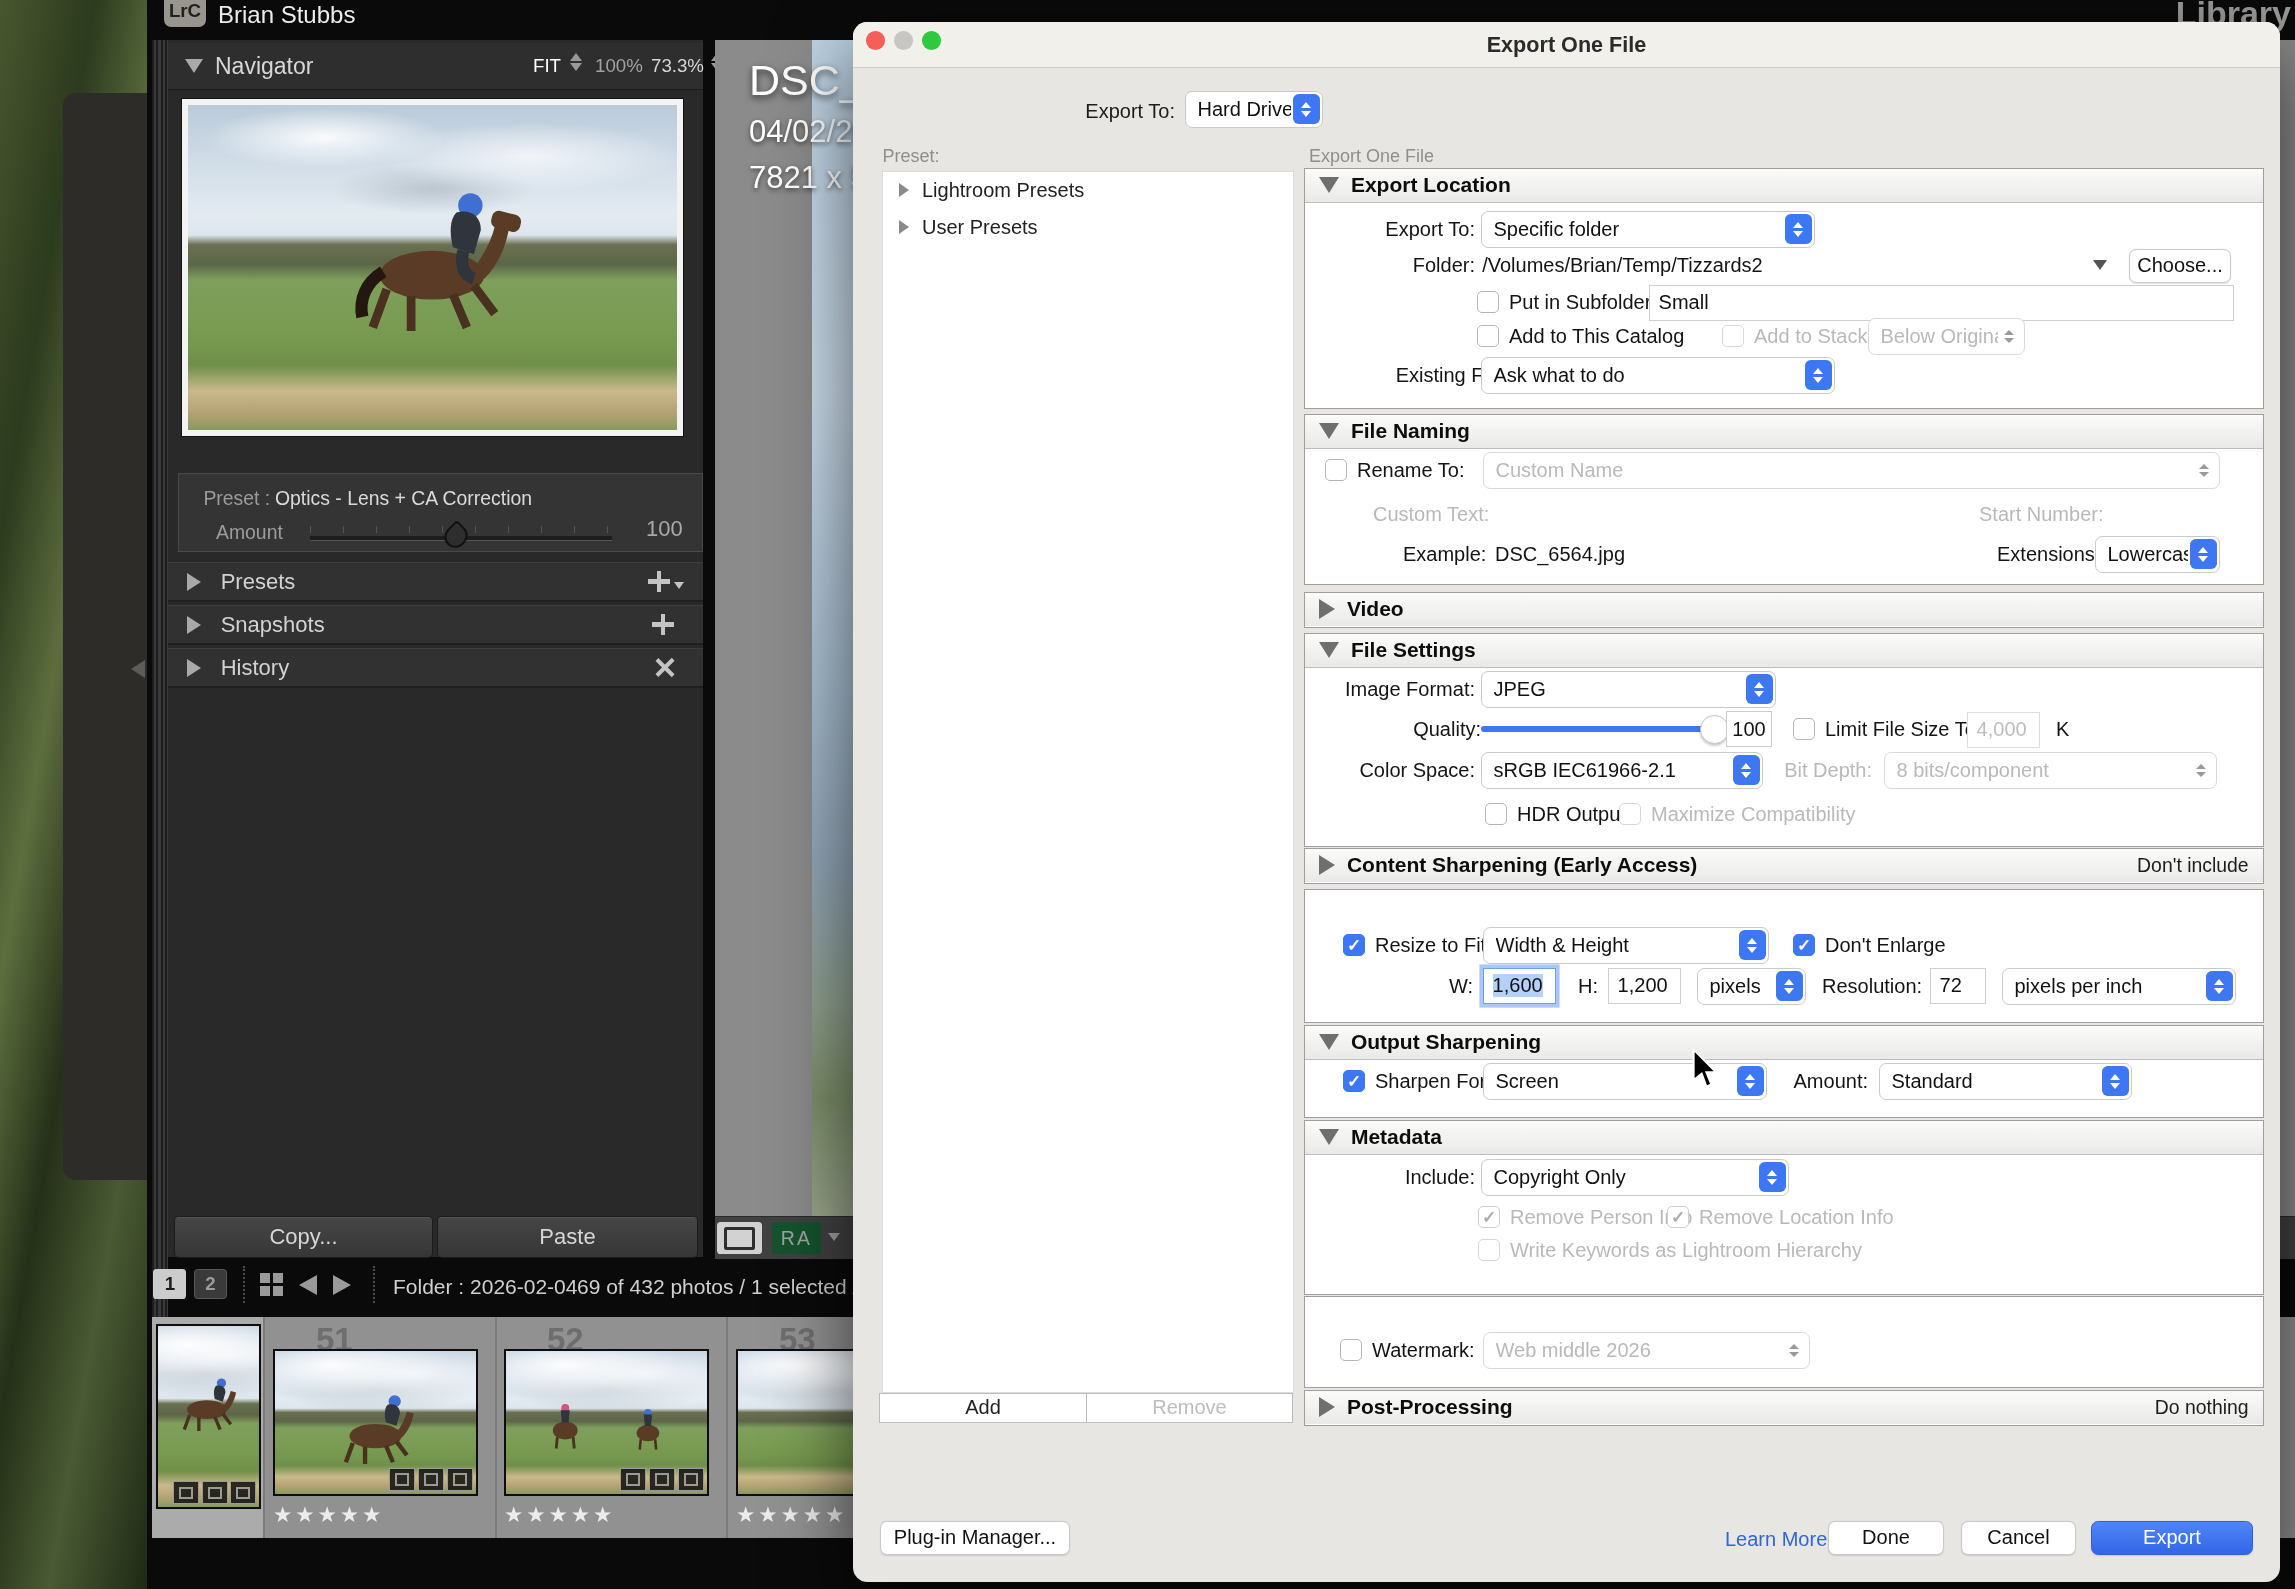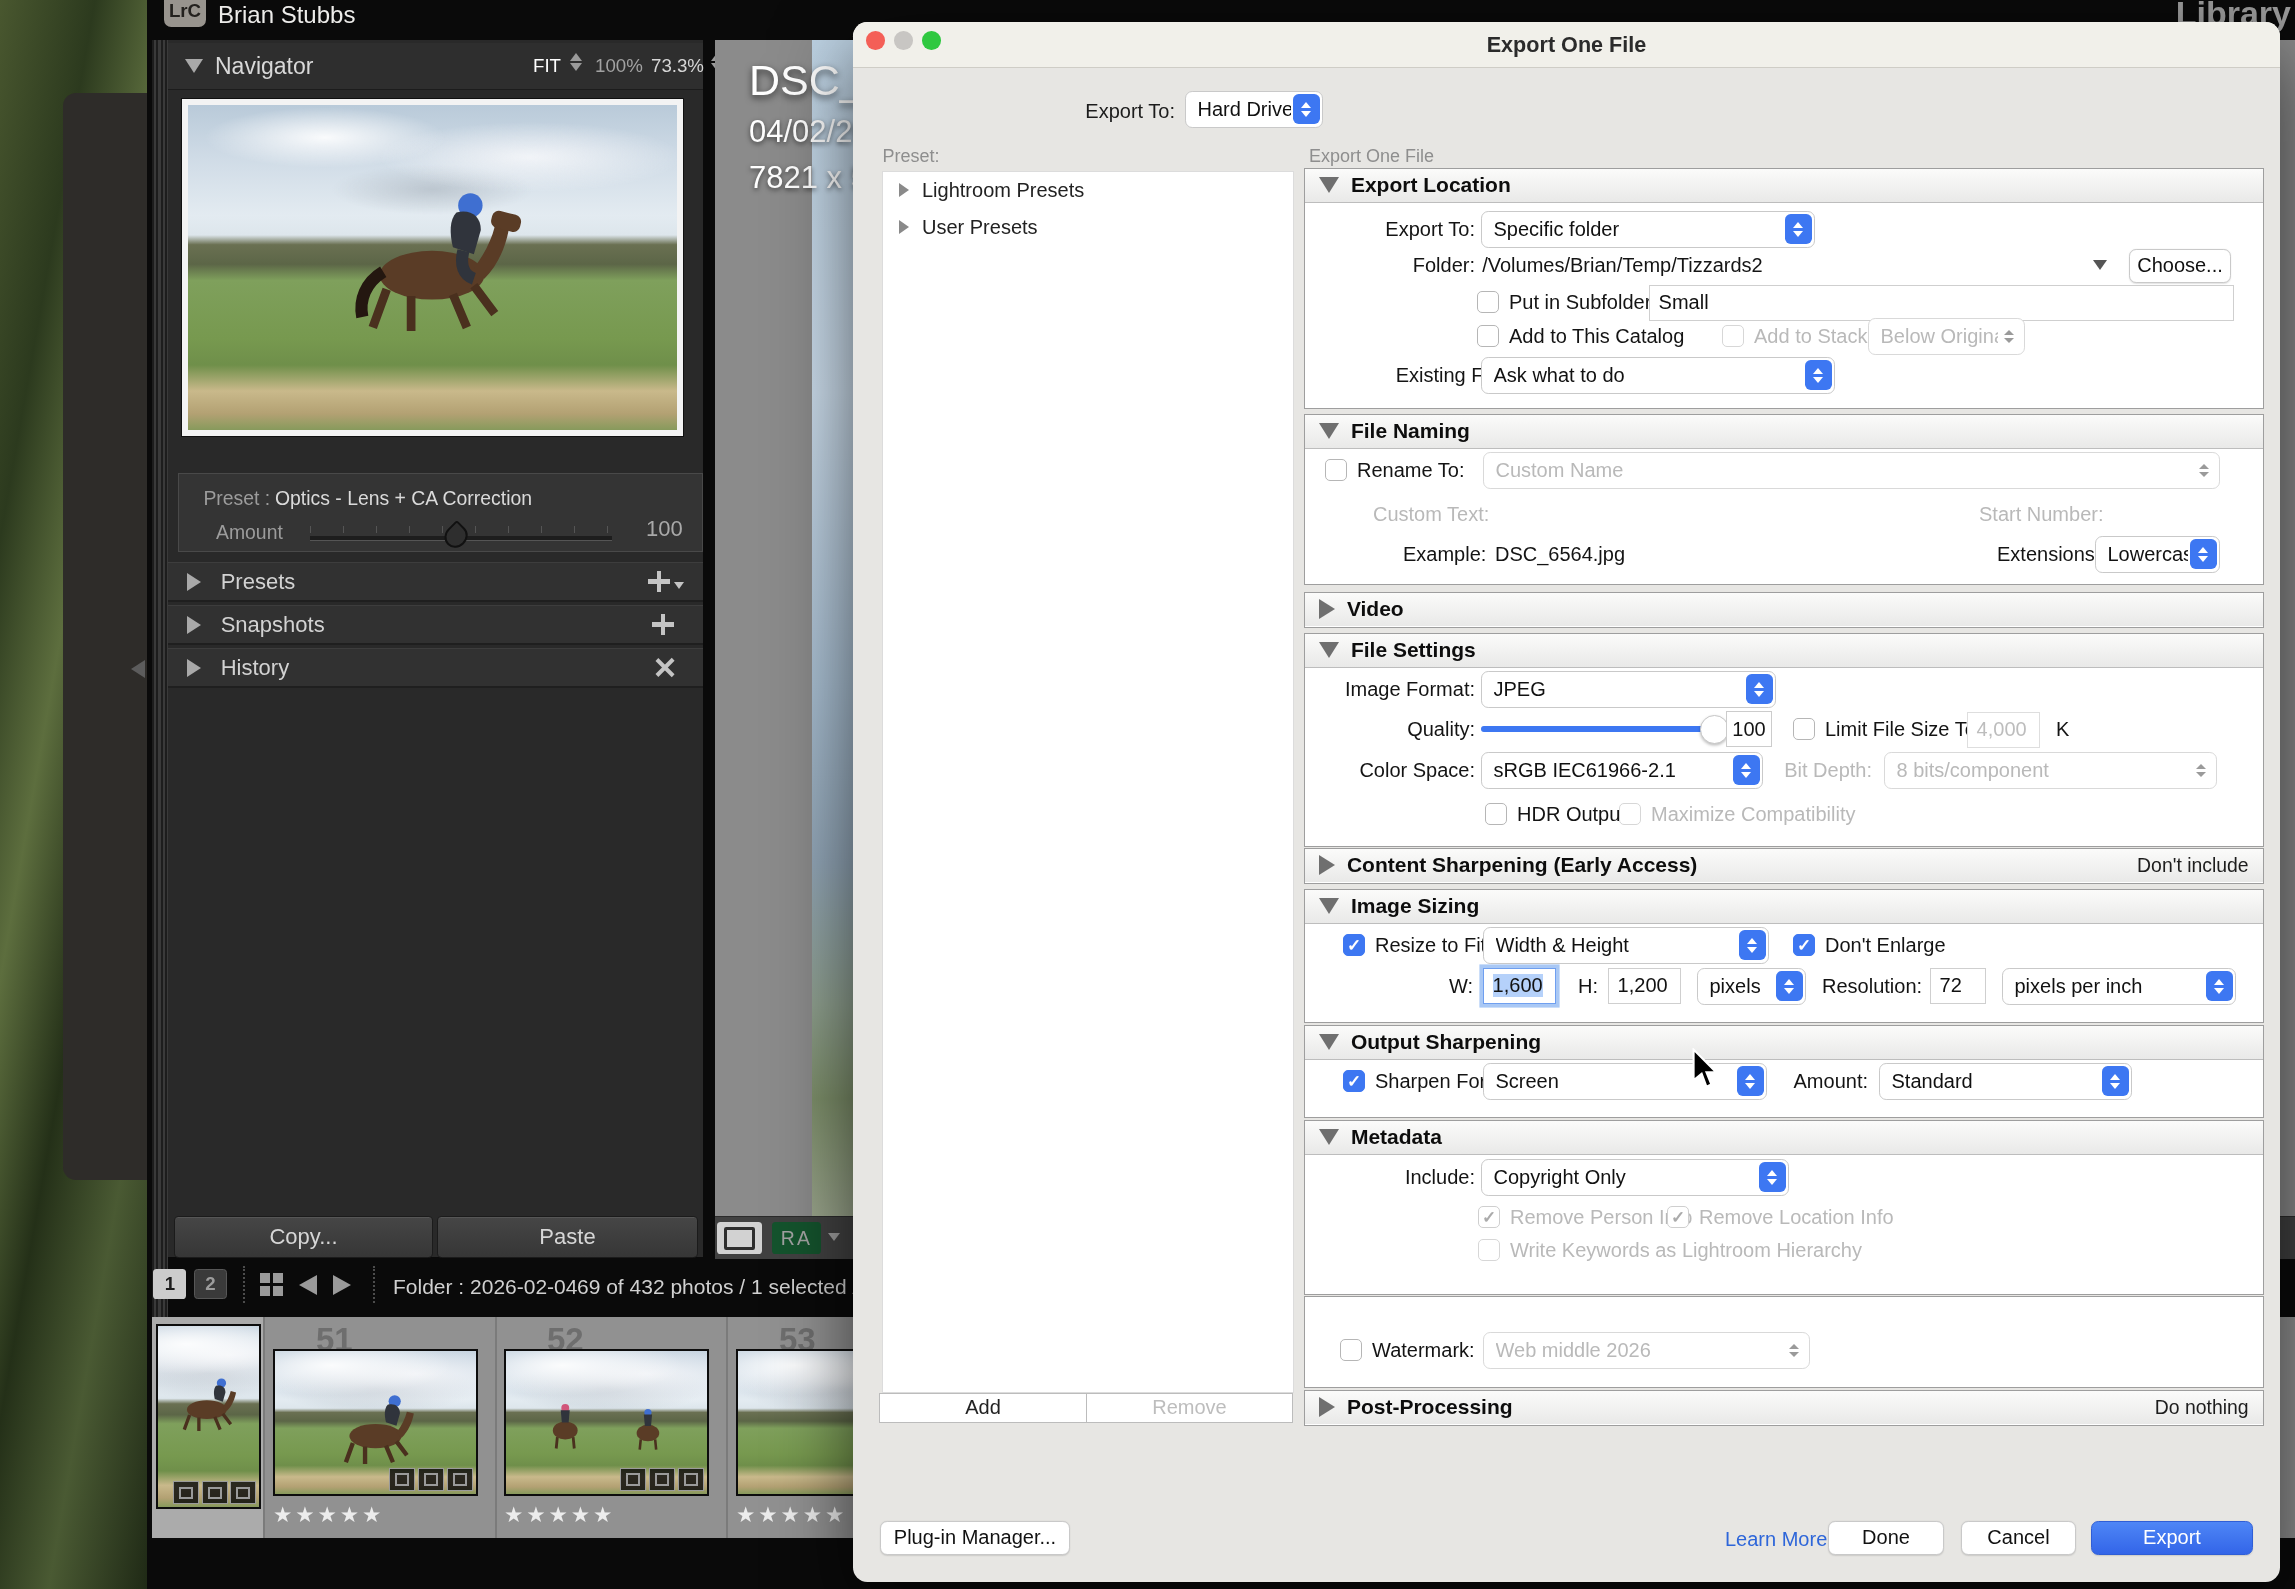--- a/index.html
+++ b/index.html
@@ -547,21 +547,21 @@
           <span class="t">File Settings</span>
         </div>
       <div class="r" style="left:0;top:37px;">
           <span class="lab" style="width:170px;">Image Format:</span>
         </div>
       <div class="sel" style="left:176px;top:37px;width:295px;">
           <span class="txt">JPEG</span>
           <span class="stp"></span>
         </div>
       <div class="r" style="left:0;top:77px;">
-          <span class="lab" style="width:170px;">Quality:</span>
+          <span class="lab" style="width:170px;padding-left:6px;">Quality:</span>
         </div>
       <div class="r" style="left:176px;top:77px;">
           <div class="slider">
             <div class="knob"></div>
           </div>
         </div>
       <div class="r" style="left:421px;top:77px;">
           <span class="qbox">100</span>
         </div>
       <div class="r" style="left:488px;top:77px;">
@@ -600,24 +600,20 @@
 
     <div class="section collapsed" style="top:826px;">
       <div class="sechdr">
           <span class="s-tri-rt"></span>
           <span class="t">Content Sharpening (Early Access)</span>
           <span class="status">Don't include</span>
         </div>
     </div>
 
     <div class="section" style="top:867px;height:134px;">
-      <div class="sechdr">
-          <span class="s-tri-dn"></span>
-          <span class="t">Image Sizing</span>
-        </div>
       <div class="r" style="left:38px;top:37px;">
           <span class="cb on">✓</span>
           <span style="margin-left:10px;">Resize to Fit:</span>
         </div>
       <div class="sel" style="left:178px;top:37px;width:286px;">
           <span class="txt">Width &amp; Height</span>
           <span class="stp"></span>
         </div>
       <div class="r" style="left:488px;top:37px;">
           <span class="cb on">✓</span>

